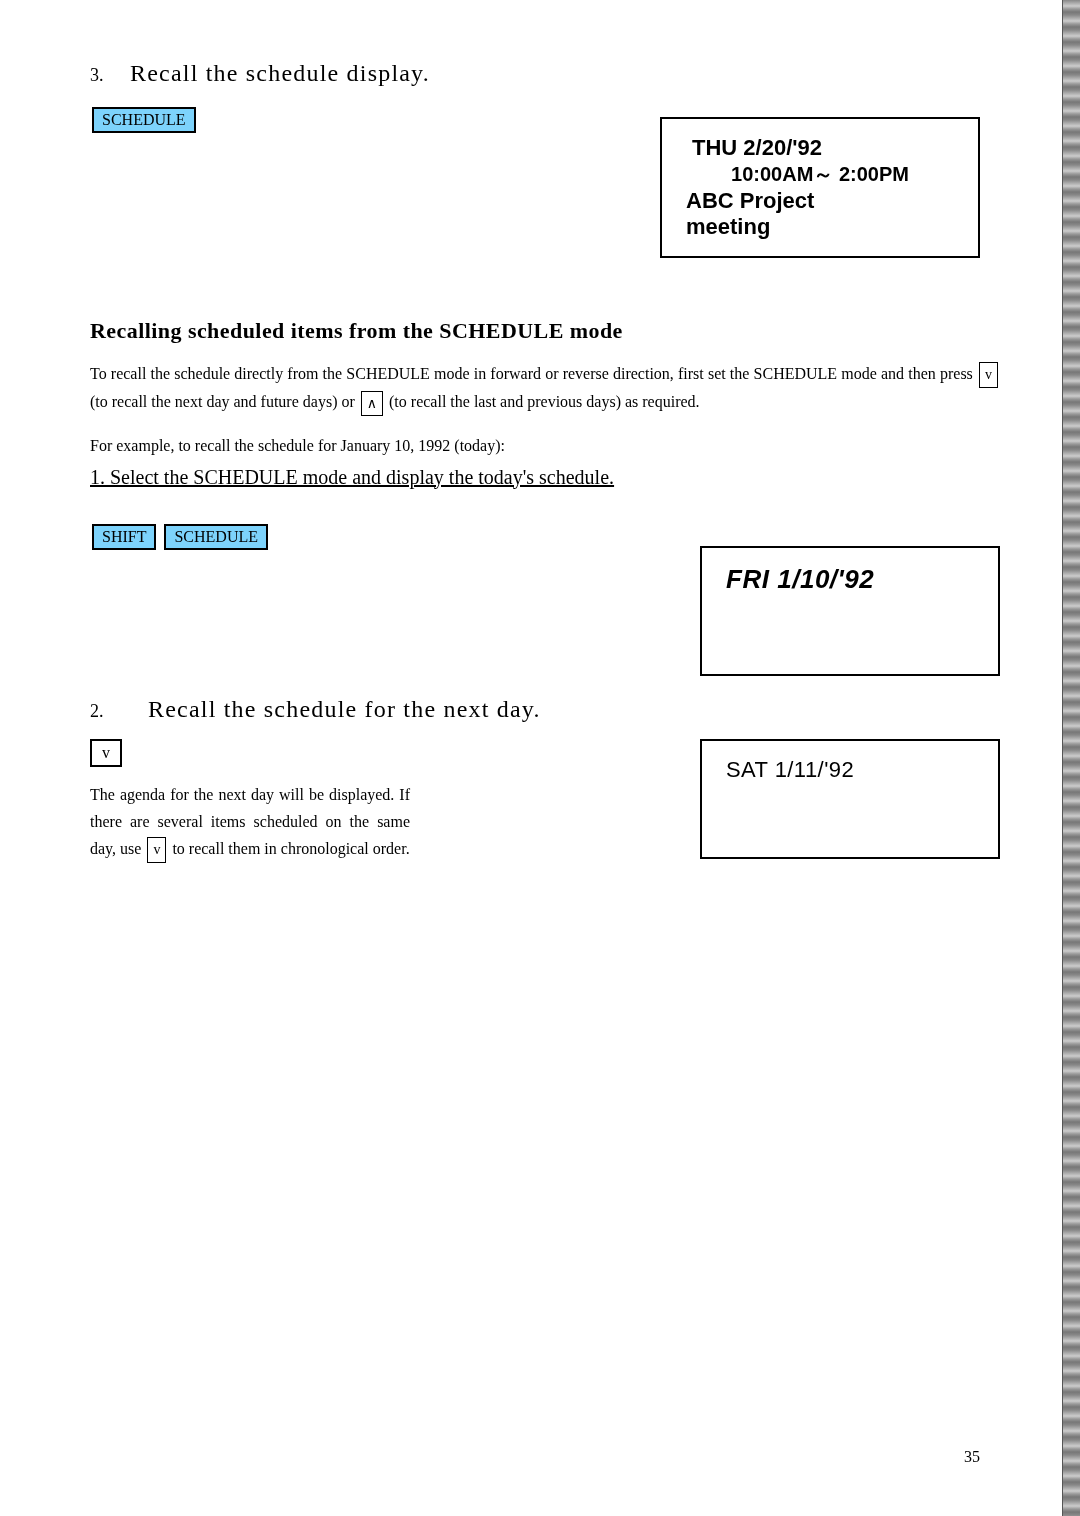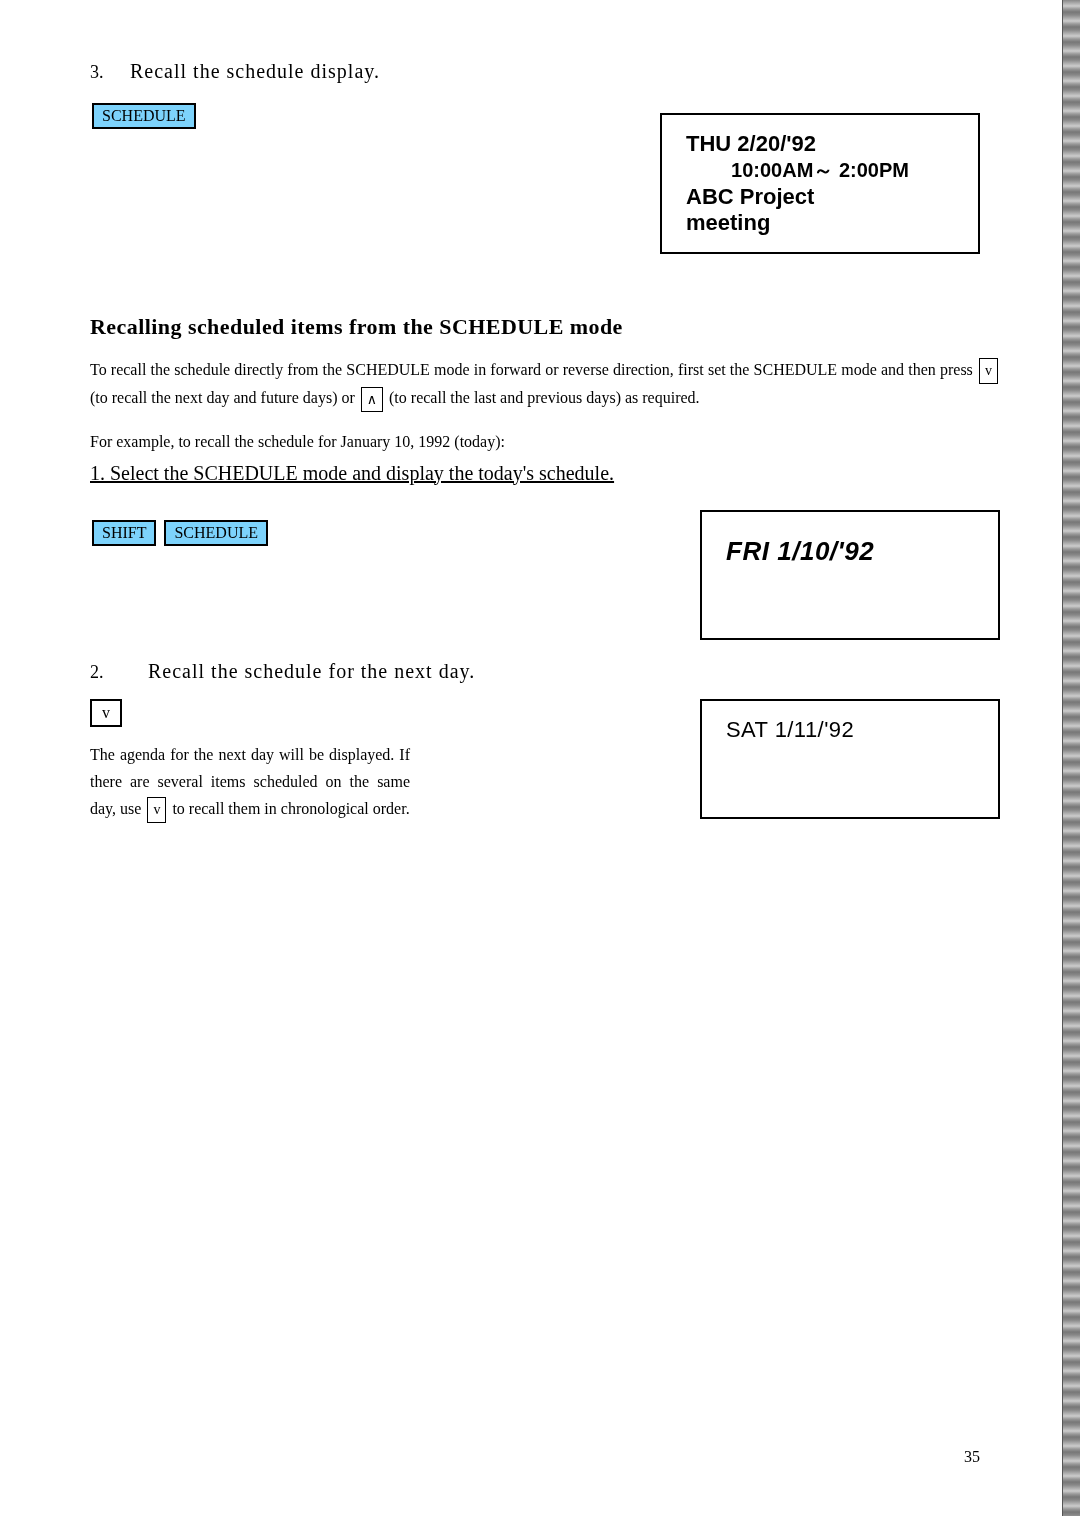--- a/index.html
+++ b/index.html
@@ -50,21 +50,21 @@
       margin-bottom: 20px;
     }
 
     .step-number {
       font-size: 18px;
       margin-right: 20px;
       min-width: 20px;
     }
 
     .step-text {
-      font-size: 20px;
+      font-size: 24px;
       letter-spacing: 0.05em;
     }
 
     
     .key-button {
       display: inline-block;
       border: 2px solid #000;
       padding: 2px 8px;
       font-size: 16px;
       font-family: 'Times New Roman', Times, serif;
@@ -91,20 +91,21 @@
 
     .lcd-display.large {
       min-width: 320px;
       padding: 16px 24px;
     }
 
     .lcd-line1 {
       font-size: 22px;
       font-weight: bold;
       display: block;
+      margin-left: 6px;
     }
 
     .lcd-line2 {
       font-size: 20px;
       font-weight: bold;
       display: block;
       text-align: center;
     }
 
     .lcd-line3 {
@@ -236,25 +237,26 @@
     .page-number {
       position: absolute;
       bottom: 50px;
       right: 100px;
       font-size: 16px;
     }
 
     
     .fri-display {
       border: 2px solid #000;
-      padding: 24px 24px;
+      padding: 16px 24px;
       font-family: Arial, Helvetica, sans-serif;
       display: inline-block;
       min-width: 300px;
       min-height: 130px;
+      margin-top: 32px;
     }
 
     
     .sat-display {
       border: 2px solid #000;
       padding: 16px 24px;
       font-family: Arial, Helvetica, sans-serif;
       display: inline-block;
       min-width: 300px;
       min-height: 120px;

